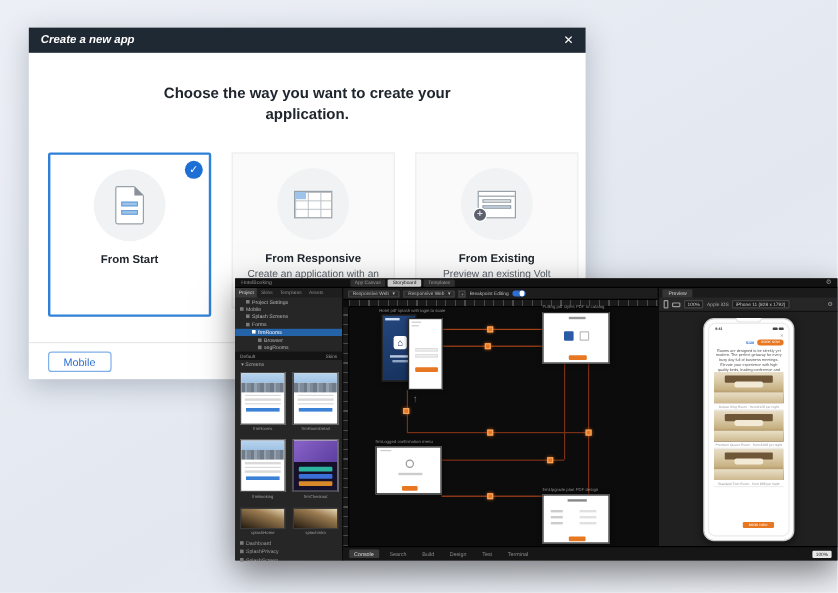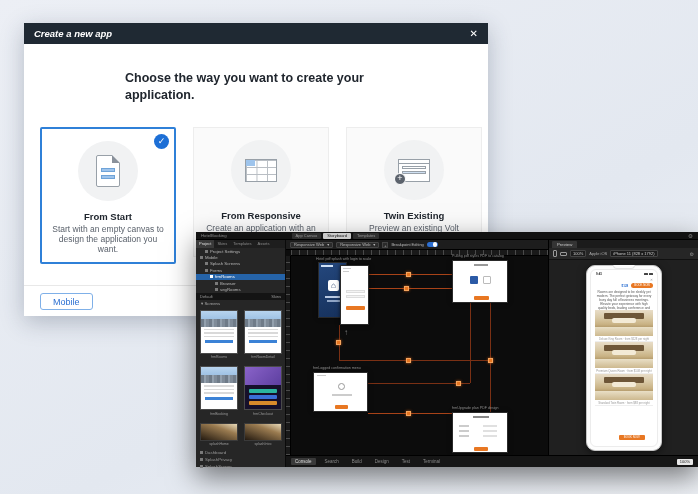--- a/index.html
+++ b/index.html
@@ -5,21 +5,21 @@
   * { margin:0; padding:0; box-sizing:border-box; }
   html,body { width:698px; height:494px; }
   body { font-family:"Liberation Sans", sans-serif; background:linear-gradient(150deg,#eceff5 0%,#e3e8f0 60%,#eef1f6 100%); overflow:hidden; position:relative; }
 
   
   .modal { position:absolute; left:24px; top:23px; width:464px; height:293px; background:#fff; z-index:5;
            box-shadow:0 6px 22px rgba(40,55,80,.28); }
   .modal-header { height:21px; background:#1f2933; display:flex; align-items:center; justify-content:space-between; padding:0 10px; }
   .modal-title { color:#fff; font-size:9.5px; font-weight:bold;font-style:italic; }
   .modal-close { color:#fff; font-size:10px; cursor:pointer; }
-  .modal-heading { position:absolute; top:47px; left:50%; transform:translateX(-50%); width:262px; text-align:left;
+  .modal-heading { position:absolute; top:47px; left:50%; transform:translateX(-50%); width:262px; text-align:center;
                    font-size:12.5px; font-weight:bold; color:#20262e; line-height:1.35; }
   .card { position:absolute; top:104px; width:136px; height:130px; background:#fafafa; border:1px solid #ededed; }
   .card.selected { height:137px; background:#fff; border:2px solid #2f80d8; border-radius:2px; }
   .card:nth-of-type(1){ left:16px; } .card:nth-of-type(2){ left:169px; } .card:nth-of-type(3){ left:322px; }
   .check { position:absolute; top:5px; right:5px; width:15px; height:15px; border-radius:50%; background:#1d6fd6;
            color:#fff; font-size:9px; line-height:15px; text-align:center; }
   .blob { position:absolute; top:12px; left:50%; transform:translateX(-50%); width:60px; height:60px; border-radius:50%;
           background:#f1f2f3; display:flex; align-items:center; justify-content:center; }
   .card-title { position:absolute; top:82px; width:100%; text-align:center; font-size:9.5px; font-weight:bold; color:#20262e; }
   .card-desc { position:absolute; top:95px; left:10px; right:10px; text-align:center; font-size:8.5px; line-height:10px; color:#5a616b; }
@@ -156,21 +156,20 @@
         <div class="blob">
           <div>
             <div class="pg">
               <div class="fold"></div>
               <div class="bl b1"></div>
               <div class="bl"></div>
             </div>
           </div>
         </div>
         <div class="card-title">From Start</div>
-        <div class="card-desc">Start with an empty canvas to design the application you want.</div>
       </div>
       <div class="card">
         <div class="blob">
           <div>
             <div class="sh">
               <div class="shc"></div>
             </div>
           </div>
         </div>
         <div class="card-title">From Responsive</div>
@@ -180,21 +179,21 @@
         <div class="blob">
           <div>
             <div class="im">
               <div class="imbar"></div>
               <div class="iml"></div>
               <div class="iml l2"></div>
               <div class="plus">+</div>
             </div>
           </div>
         </div>
-        <div class="card-title">Twin Existing</div>
+        <div class="card-title">From Existing</div>
         <div class="card-desc">Preview an existing Volt</div>
       </div>
     </div>
   <div class="divider"></div>
   <button class="cancel-btn">Mobile</button>
 </div>
 
 <div class="designer">
 
   <div class="titlebar">

